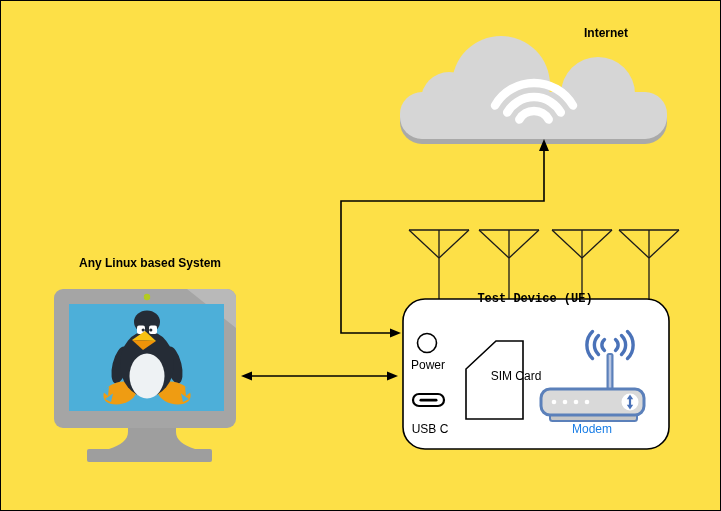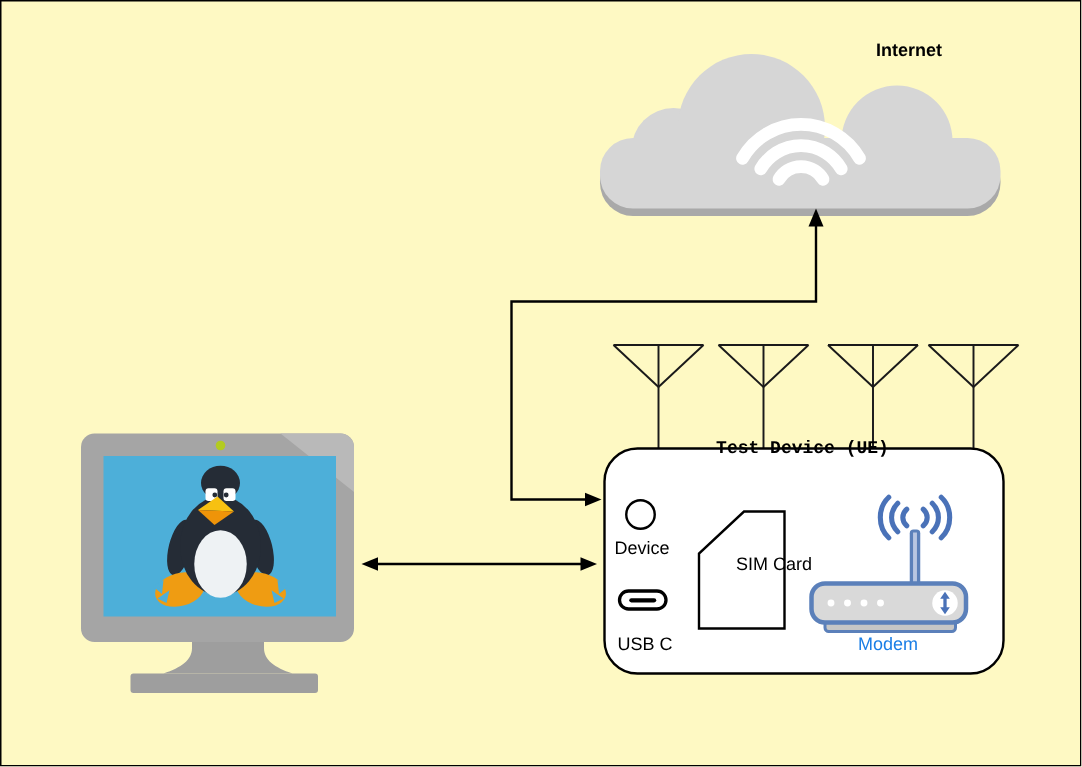--- a/index.html
+++ b/index.html
@@ -1,20 +1,20 @@
 <!DOCTYPE html>
 <html><head>
 <meta charset="utf-8">
 <style>
   html,body{margin:0;padding:0;background:#fff;}
   .canvas{
     position:relative;
     width:719px;height:509px;
     border:1px solid #000;
-    background:#fef9c3;
+    background:#fde047;
     font-family:"Liberation Sans","DejaVu Sans",sans-serif;
     overflow:hidden;
   }
   .canvas svg{position:absolute;left:0;top:0;}
   .lbl{
     position:absolute;
     transform:translateX(-50%);
     white-space:nowrap;
     font-size:12px;
     color:#000;
@@ -150,24 +150,25 @@
 
     <g>
       <line x1="248" y1="375" x2="389" y2="375" stroke="#000000" stroke-width="1.6"></line>
       <polygon points="240,375 251,370.5 251,379.5" fill="#000000"></polygon>
       <polygon points="397,375 386,370.5 386,379.5" fill="#000000"></polygon>
     </g>
   </svg>
 
   <div class="lbl bold" style="left:605px;top:26px;">Internet</div>
 
+  <div class="lbl bold" style="left:149px;top:256px;">Any Linux based System</div>
 
   <div class="lbl bold" style="left:534px;top:292px;font-family:Liberation Mono, monospace;">Test Device (UE)</div>
 
-  <div class="lbl" style="left:427px;top:358px;">Device</div>
+  <div class="lbl" style="left:427px;top:358px;">Power</div>
 
   <div class="lbl" style="left:429px;top:422px;">USB C</div>
 
   <div class="lbl" style="left:515px;top:369px;">SIM Card</div>
 
   <div class="lbl modem" style="left:591px;top:422px;">Modem</div>
 
 </div>
 
 </body></html>

